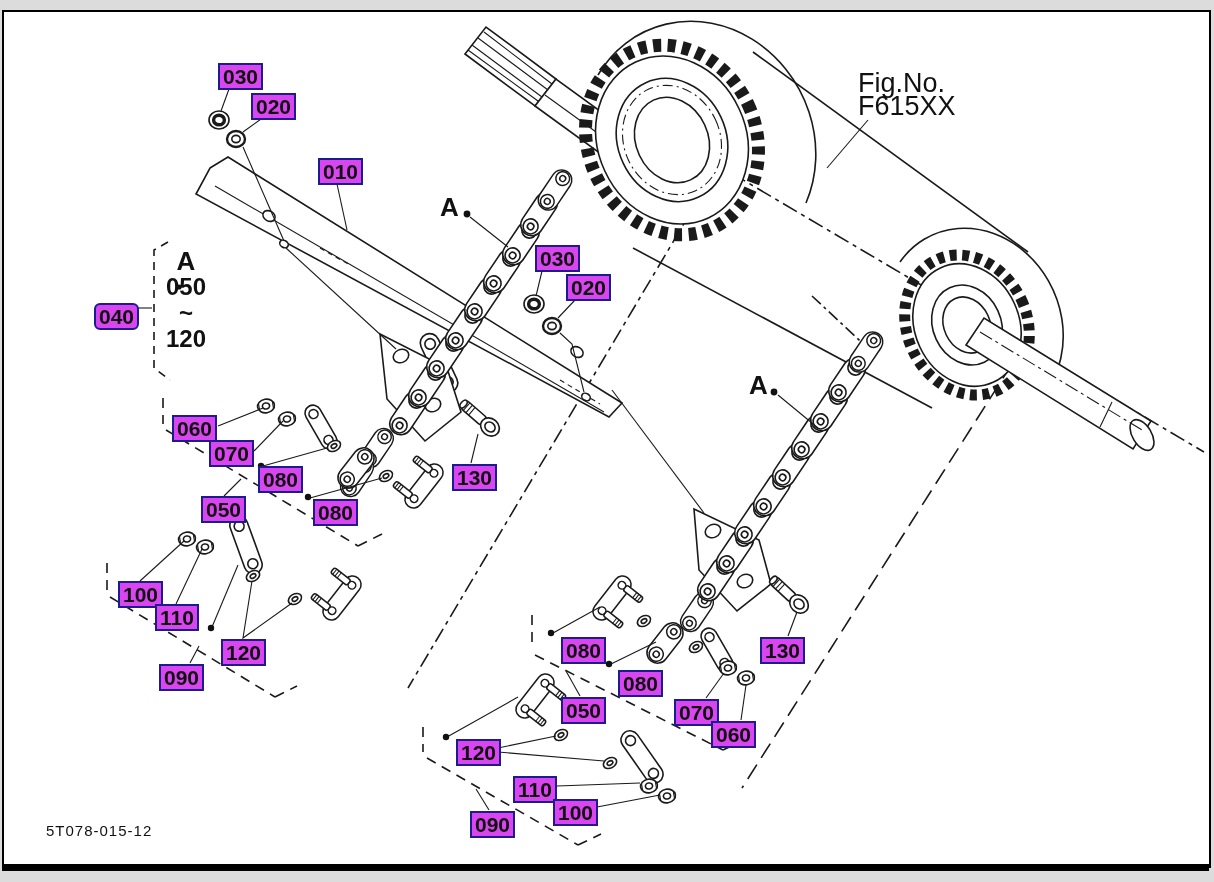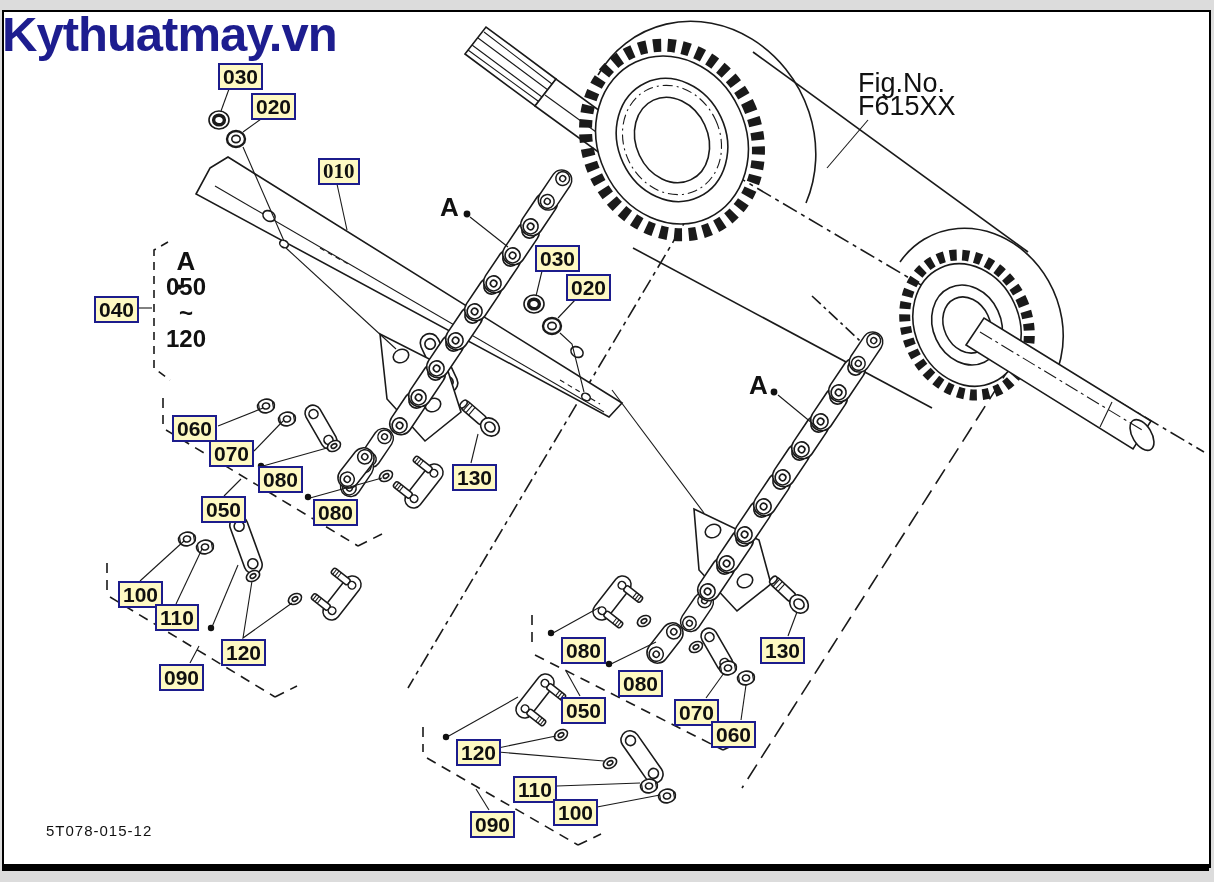--- a/index.html
+++ b/index.html
@@ -1,21 +1,21 @@
 <!DOCTYPE html>
 <html><head>
 <meta charset="utf-8">
 <style>
   html,body{margin:0;padding:0;background:#d6d6d6;font-family:"Liberation Sans",sans-serif;}
   #stage{position:relative;width:1214px;height:882px;background:#dcdcdc;overflow:hidden;}
   #page{position:absolute;left:2px;top:10px;width:1205px;height:854px;background:#ffffff;border:2px solid #000;}
   #page-bottom-bar{position:absolute;left:2px;top:864px;width:1207px;height:7px;background:#000;}
   #art{position:absolute;left:0;top:0;width:1214px;height:882px;}
   .logo{position:absolute;left:2px;top:6px;font-weight:bold;font-size:49px;letter-spacing:-1px;color:#1d1d8f;white-space:nowrap;}
-  .callout{position:absolute;border:2px solid #1c1c8c;background:#fef9c3;color:#101010;
+  .callout{position:absolute;border:2px solid #1c1c8c;background:#d946ef;color:#101010;
            font-weight:bold;font-size:21px;line-height:23px;padding:0 3px;white-space:nowrap;cursor:pointer;}
   .figno{position:absolute;left:858px;top:72px;color:#111;font-size:27px;line-height:23px;}
   .drawnum{position:absolute;left:46px;top:822px;color:#111;font-size:15px;letter-spacing:1px;}
   .alabel{position:absolute;color:#111;font-size:26px;font-weight:bold;}
   .g040{position:absolute;left:156px;top:248px;width:60px;color:#111;font-size:24px;font-weight:bold;text-align:center;line-height:26px;}
   .g040 .tl{font-size:26px;}
   svg{display:block;}
   .ln{stroke:#1a1a1a;stroke-width:1.6;fill:none;}
   .w{stroke:#1a1a1a;stroke-width:1.6;fill:#ffffff;}
   .thin{stroke:#1a1a1a;stroke-width:1.1;fill:none;}
@@ -291,43 +291,42 @@
       <circle cx="179" cy="287" r="2.6" class="dot"></circle>
       <circle cx="261" cy="466" r="3.2" class="dot"></circle>
       <circle cx="308" cy="497" r="3.2" class="dot"></circle>
       <circle cx="211" cy="628" r="3.2" class="dot"></circle>
       <circle cx="551" cy="633" r="3.2" class="dot"></circle>
       <circle cx="609" cy="664" r="3.2" class="dot"></circle>
       <circle cx="446" cy="737" r="3.2" class="dot"></circle>
     </g>
   </svg>
 
-  <div class="logo">Kythuatmay.vn</div>
 
   <div class="figno">
     <div>Fig.No.</div>
     <div>F615XX</div>
   </div>
 
   <div class="drawnum">5T078-015-12</div>
 
   <div class="alabel" style="left:440px;top:192px;">A</div>
   <div class="alabel" style="left:749px;top:370px;">A</div>
 
   <div class="g040">
     <div class="tl">A</div>
     <div>050</div>
     <div>~</div>
     <div>120</div>
   </div>
 
   <div class="callout" style="left:218px;top:63px;">030</div>
   <div class="callout" style="left:251px;top:93px;">020</div>
-  <div class="callout" style="left:318px;top:158px;font-family:Liberation Serif, serif;">010</div>
-  <div class="callout" style="left:94px;top:296px;">040</div>
+  <div class="callout" style="left:318px;top:158px;">010</div>
+  <div class="callout" style="left:94px;top:303px;border-radius:6px;">040</div>
   <div class="callout" style="left:535px;top:245px;">030</div>
   <div class="callout" style="left:566px;top:274px;">020</div>
   <div class="callout" style="left:172px;top:415px;">060</div>
   <div class="callout" style="left:209px;top:440px;">070</div>
   <div class="callout" style="left:258px;top:466px;">080</div>
   <div class="callout" style="left:201px;top:496px;">050</div>
   <div class="callout" style="left:313px;top:499px;">080</div>
   <div class="callout" style="left:452px;top:464px;">130</div>
   <div class="callout" style="left:118px;top:581px;">100</div>
   <div class="callout" style="left:155px;top:604px;">110</div>

